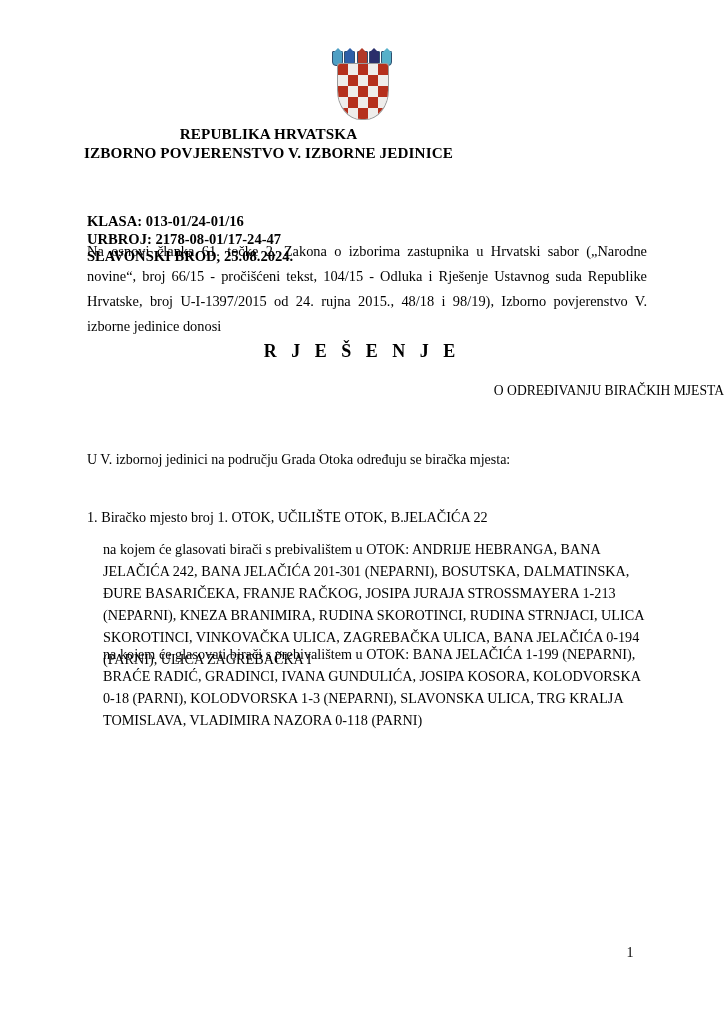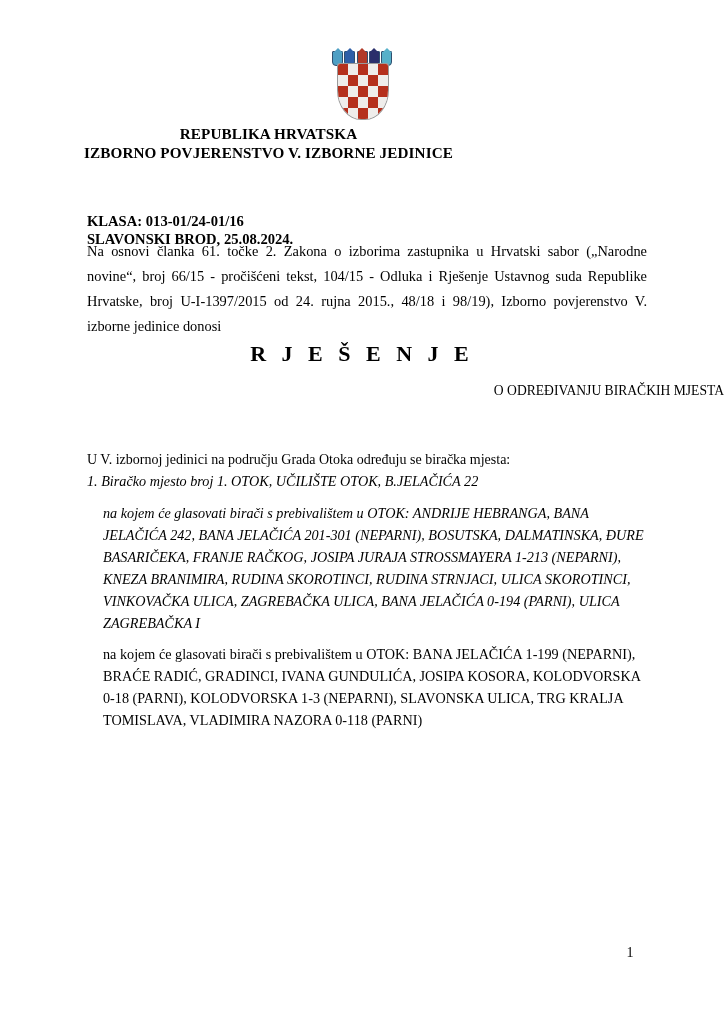--- a/index.html
+++ b/index.html
@@ -124,21 +124,21 @@
     text-align: justify;
     text-justify: inter-word;
   }
 
   .doc-title {
     position: absolute;
     left: 0;
     width: 724px;
     text-align: center;
     font-weight: bold;
-    font-size: 22px;
+    font-size: 18px;
     letter-spacing: 5px;
     top: 341px;
   }
   .doc-sub {
     position: absolute;
     left: 0;
     width: 724px;
     text-align: right;
     font-size: 13.6px;
   }
@@ -165,21 +165,21 @@
     width: 545px;
   }
   .station-body {
     margin-top: 12px;
     margin-left: 16px;
     width: 545px;
     font-size: 14.2px;
     line-height: 22px;
     text-align: left;
   }
-  #station-1 { top: 472px; font-style: italic; }
+  #station-1 { top: 508px; }
   #station-2 { top: 631px; }
 
   .page-number {
     position: absolute;
     left: 0;
     width: 724px;
     text-align: center;
     top: 945px;
     font-size: 14px;
   }
@@ -227,20 +227,21 @@
           <div class="sq r"></div>
       </div>
     </div>
   </div>
 
   <div class="org-title" id="org-line-1">REPUBLIKA HRVATSKA</div>
   <div class="org-title" id="org-line-2">IZBORNO POVJERENSTVO V. IZBORNE JEDINICE</div>
 
   <div class="ref-block">
     <div>KLASA: 013-01/24-01/16</div>
+    <div>URBROJ: 2178-08-01/17-24-47</div>
     <div>SLAVONSKI BROD, 25.08.2024.</div>
   </div>
 
   <div class="intro-para">Na osnovi članka 61. točke 2. Zakona o izborima zastupnika u Hrvatski sabor („Narodne novine“, broj 66/15 - pročišćeni tekst, 104/15 - Odluka i Rješenje Ustavnog suda Republike Hrvatske, broj U-I-1397/2015 od 24. rujna 2015., 48/18 i 98/19), Izborno povjerenstvo V. izborne jedinice donosi</div>
 
   <div class="doc-title">R J E Š E N J E</div>
   <div class="doc-sub" id="doc-sub-1">O ODREĐIVANJU BIRAČKIH MJESTA</div>
 
   <div class="lead-line">U V. izbornoj jedinici na području Grada Otoka određuju se biračka mjesta:</div>
 

